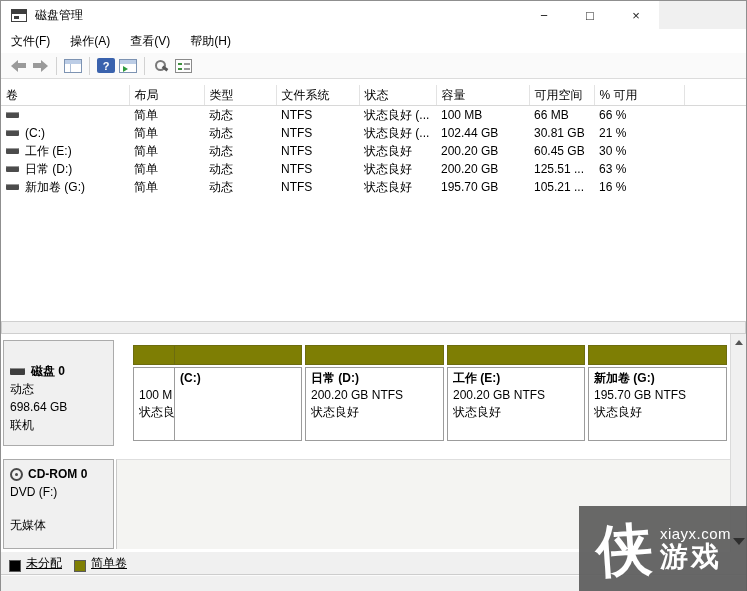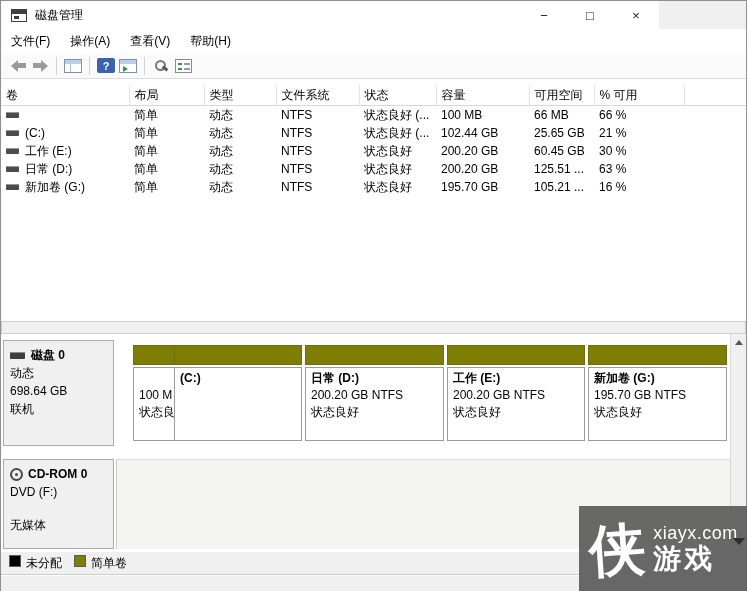--- a/index.html
+++ b/index.html
@@ -50,21 +50,21 @@
   th:last-child{border-right:none;}
   td{height:18px;padding:0 5px;white-space:nowrap;overflow:hidden;}
   .vol-cell{display:flex;align-items:center;}
   .vol-ico{flex:0 0 13px;width:13px;height:6px;background:#4c4c4c;border-radius:1px;box-shadow:inset 0 1px 0 #999;margin-right:6px;}
 
   
   .hscroll{position:absolute;left:0;top:320px;width:745px;height:13px;background:#f0f0f0;border:1px solid #cfcfcf;box-sizing:border-box;}
 
   
   .graphpane{position:absolute;left:0;top:333px;width:745px;height:218px;background:#fff;}
-  .disk-panel{position:absolute;left:2px;top:6px;width:111px;height:106px;background:#f0f0f0;border:1px solid #ababab;box-sizing:border-box;padding:5px 6px;font-size:12px;line-height:18px;}
+  .disk-panel{position:absolute;left:2px;top:6px;width:111px;height:106px;background:#f0f0f0;border:1px solid #ababab;box-sizing:border-box;padding:21px 6px;font-size:12px;line-height:18px;}
   .disk-head{display:flex;align-items:center;font-weight:bold;font-size:12px;}
   .drive-ico{width:15px;height:7px;background:#3d3d3d;border-radius:1px;box-shadow:inset 0 1px 0 #8d8d8d;margin-right:6px;}
   .cd-panel{position:absolute;left:2px;top:125px;width:111px;height:90px;background:#f0f0f0;border:1px solid #ababab;box-sizing:border-box;padding:5px 6px;font-size:12px;line-height:18px;}
   .cd-ico{width:13px;height:13px;border:2px solid #4a4a4a;border-radius:50%;box-sizing:border-box;position:relative;margin-right:5px;}
   .cd-ico::after{content:"";position:absolute;left:3px;top:3px;width:3px;height:3px;background:#4a4a4a;border-radius:50%;}
   .cd-track{position:absolute;left:115px;top:125px;width:614px;height:90px;background:#f4f4f2;border-left:1px solid #c9c9c9;border-top:1px solid #dedede;box-sizing:border-box;}
   .part{position:absolute;top:11px;height:96px;}
   .part-bar{height:20px;border:1px solid #6c6c10;box-sizing:border-box;background:#7e7e04;}
   .part-body{margin-top:2px;height:74px;background:#fff;border:1px solid #9c9c9c;box-sizing:border-box;padding:2px 5px;font-size:12px;line-height:17px;overflow:hidden;}
   .part-line{white-space:nowrap;overflow:hidden;min-height:17px;}
@@ -76,31 +76,31 @@
   .p4{left:587px;width:139px;}
 
   
   .vscroll{position:absolute;left:729px;top:0;width:16px;height:218px;background:#f0f0f0;border-left:1px solid #dadada;box-sizing:border-box;}
   .vs-up{width:100%;height:16px;display:flex;align-items:center;justify-content:center;}
   .tri-up{width:0;height:0;border-left:4px solid transparent;border-right:4px solid transparent;border-bottom:5px solid #555;}
   .chevron-down{position:absolute;left:732px;top:537px;width:0;height:0;border-left:6px solid transparent;border-right:6px solid transparent;border-top:7px solid #2e2e2e;z-index:7;}
 
   
   .legendbar{position:absolute;left:0;top:551px;width:745px;height:22px;background:#f0f0f0;display:flex;align-items:center;padding-left:8px;box-sizing:border-box;font-size:12px;}
-  .legend-item{display:flex;align-items:flex-start;margin-right:12px;}
+  .legend-item{display:flex;align-items:flex-end;margin-right:12px;text-decoration:underline;}
   .swatch{width:12px;height:12px;margin-right:5px;border:1px solid #5a5a5a;box-sizing:border-box;}
 
   
   .statusbar{position:absolute;left:0;top:573px;width:745px;height:17px;background:#f0f0f0;border-top:1px solid #cdcdcd;box-shadow:inset 0 1px 0 #fbfbfb;}
 
   
   .watermark{position:absolute;left:578px;top:505px;width:169px;height:86px;background:rgba(92,92,92,0.93);z-index:5;display:flex;align-items:center;justify-content:center;color:#fff;}
   .wm-char{font-size:56px;font-weight:bold;font-family:"DejaVu Serif","Liberation Serif",serif;transform:rotate(-4deg);margin-right:8px;line-height:1;}
   .wm-col{display:flex;flex-direction:column;align-items:flex-start;}
-  .wm-site{font-size:18px;letter-spacing:0.5px;}
+  .wm-site{font-size:15px;letter-spacing:0.5px;}
   .wm-word{font-size:28px;font-weight:bold;letter-spacing:3px;line-height:1.1;}
 </style>
 </head>
 <body>
 
 <div class="window">
 
   <div class="titlebar">
     <div class="app-icon"></div>
     <div class="title-text">磁盘管理</div>
@@ -195,21 +195,21 @@
               <span class="vol-cell">
                 <span class="vol-ico"></span>
                 <span>(C:)</span>
               </span>
             </td>
           <td>简单</td>
           <td>动态</td>
           <td>NTFS</td>
           <td>状态良好 (...</td>
           <td>102.44 GB</td>
-          <td>25.65 GB</td>
+          <td>30.81 GB</td>
           <td>21 %</td>
             <td></td>
         </tr>
         <tr>
           <td>
               <span class="vol-cell">
                 <span class="vol-ico"></span>
                 <span>工作 (E:)</span>
               </span>
             </td>

